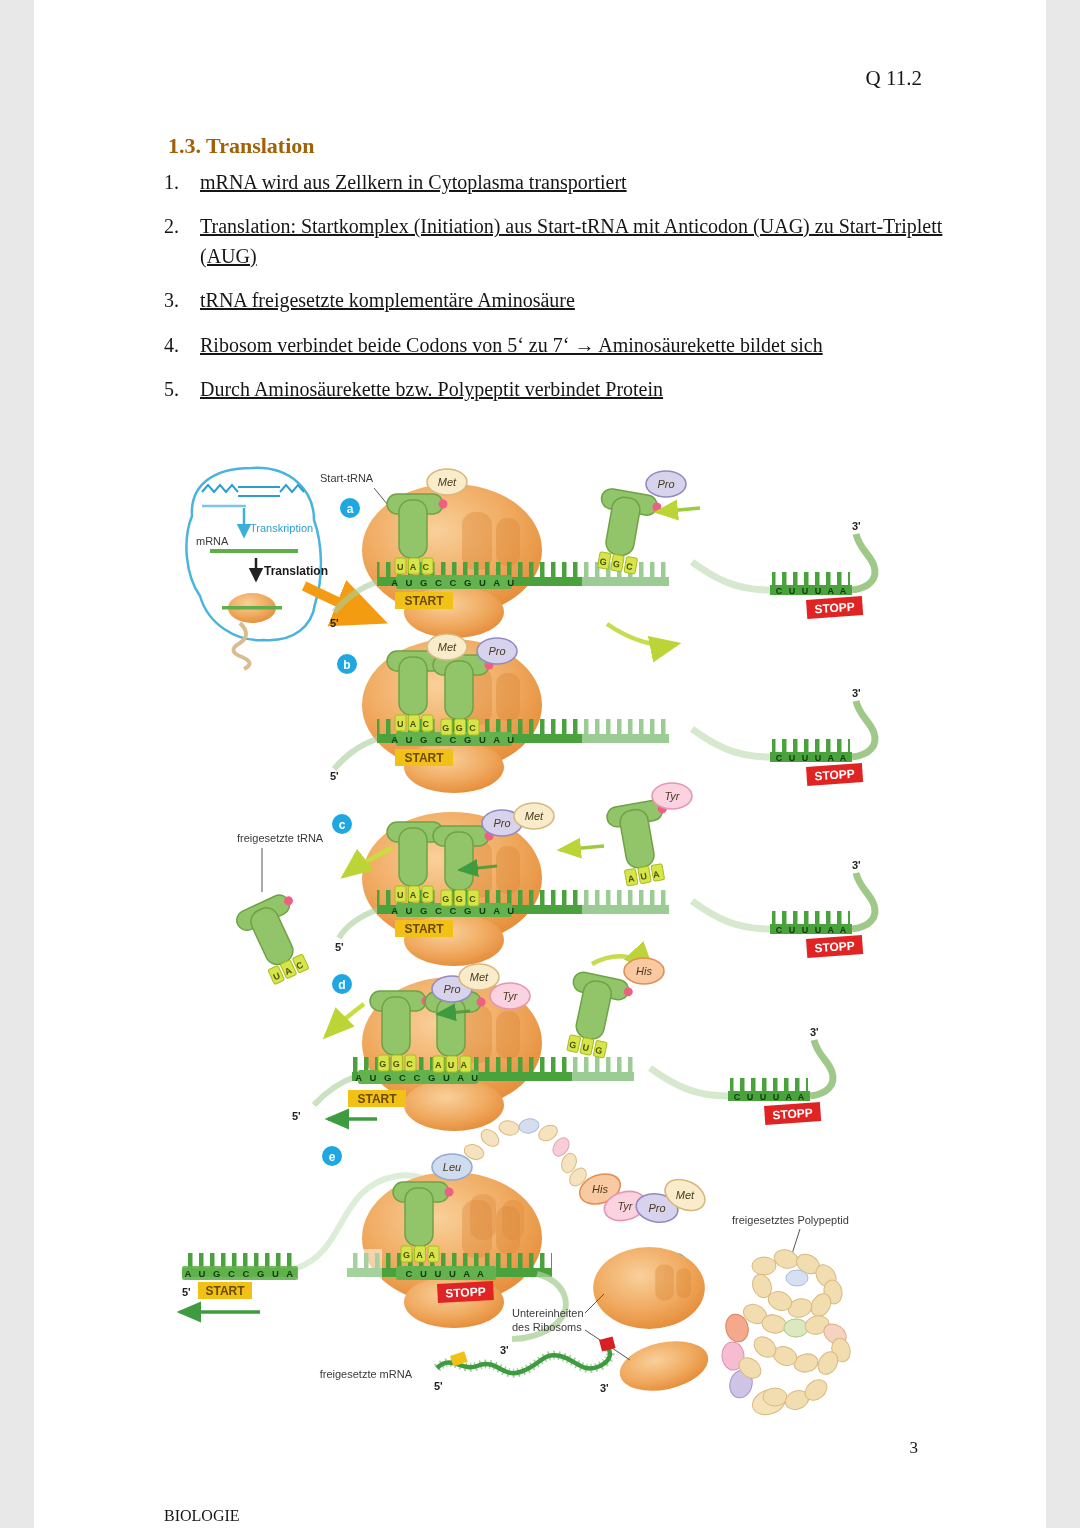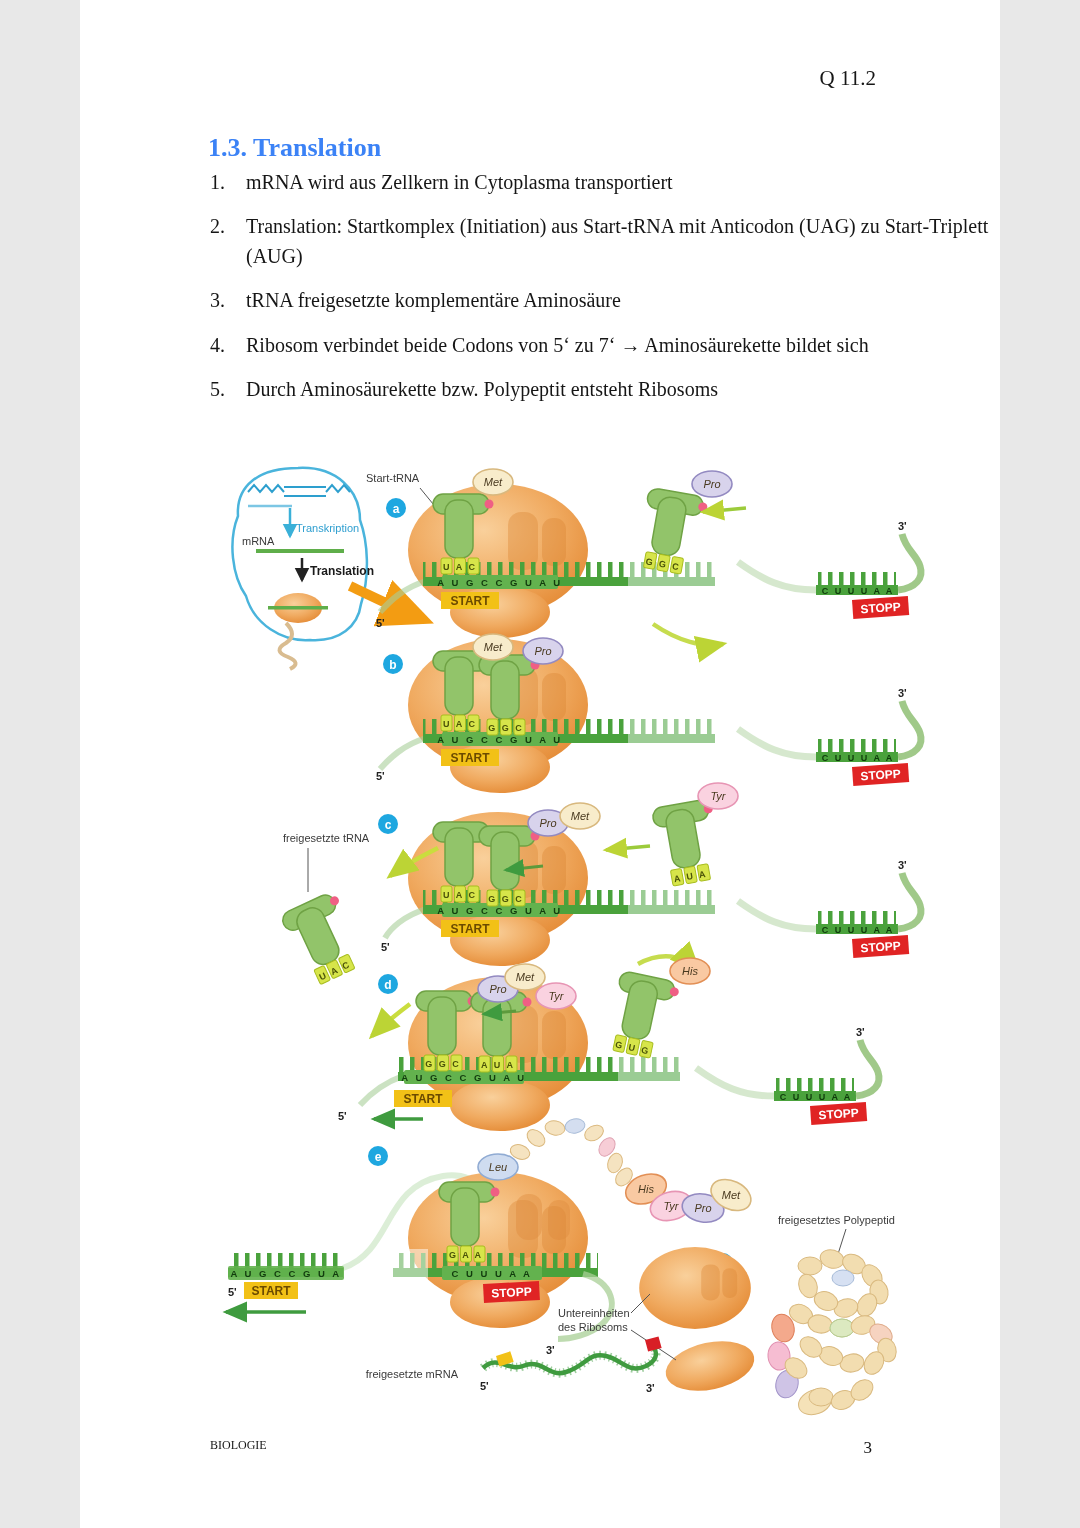--- a/index.html
+++ b/index.html
@@ -1,24 +1,24 @@
 <!DOCTYPE html>
 <html><head>
 <meta charset="utf-8">
 <style>
   html,body{margin:0;padding:0;background:#e8e8e8;}
-  .page{width:920px;height:1528px;position:relative;background:#ffffff;margin:0 auto;
+  .page{width:1012px;height:1528px;position:relative;background:#ffffff;margin:0 auto;
         font-family:"Liberation Serif",serif;color:#161616;overflow:hidden;}
   .hdr{position:absolute;top:66px;right:124px;font-size:21px;}
-  .heading{position:absolute;left:128px;top:133px;font-size:26px;font-weight:bold;color:#3b82f6;}
+  .heading{position:absolute;left:134px;top:133px;font-size:22px;font-weight:bold;color:#a16207;}
   .list{position:absolute;left:130px;top:168px;width:792px;font-size:20px;}
   .li{display:flex;margin-bottom:15px;line-height:1.47;}
   .num{flex:0 0 36px;}
-  .txt{flex:1;}
-  .footL{position:absolute;left:130px;top:1438px;font-size:12px;}
+  .txt{flex:1;text-decoration:underline;}
+  .footL{position:absolute;left:130px;top:1507px;font-size:16px;}
   .footR{position:absolute;right:128px;top:1438px;font-size:17px;}
   .fig{position:absolute;left:118px;top:446px;}
   svg text{font-family:"Liberation Sans",sans-serif;}
   .lbl{font-size:11px;fill:#3a3a3a;}
   .lblB{font-size:12px;font-weight:bold;fill:#1a1a1a;}
   .blue{fill:#2f9fd0;}
   .prime{font-size:11px;font-weight:bold;fill:#222;}
   .seq{font-size:9.5px;font-weight:bold;fill:#123c0e;letter-spacing:2.5px;text-anchor:middle;}
   .anti{font-size:9px;font-weight:bold;fill:#4a5208;letter-spacing:2px;text-anchor:middle;}
   .startT{font-size:12px;font-weight:bold;fill:#6b4a00;text-anchor:middle;}
@@ -46,21 +46,21 @@
     <div class="li">
       <span class="num">3.</span>
       <span class="txt">tRNA freigesetzte komplementäre Aminosäure</span>
     </div>
     <div class="li">
       <span class="num">4.</span>
       <span class="txt">Ribosom verbindet beide Codons von 5‘ zu 7‘ → Aminosäurekette bildet sich</span>
     </div>
     <div class="li">
       <span class="num">5.</span>
-      <span class="txt">Durch Aminosäurekette bzw. Polypeptit entsteht Ribosoms</span>
+      <span class="txt">Durch Aminosäurekette bzw. Polypeptit verbindet Protein</span>
     </div>
   </div>
 
   <div class="fig">
   <svg width="850" height="990" viewBox="0 0 850 990">
     <defs>
       <radialGradient id="gRibo" cx="42%" cy="35%" r="75%">
         <stop offset="0%" stop-color="#f9d09b"></stop>
             <stop offset="55%" stop-color="#f0aa60"></stop>
             <stop offset="100%" stop-color="#e2852e"></stop>

